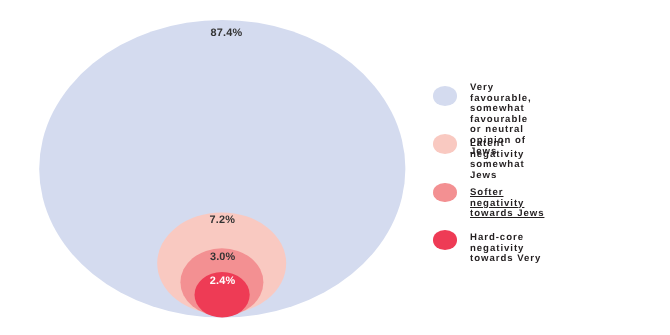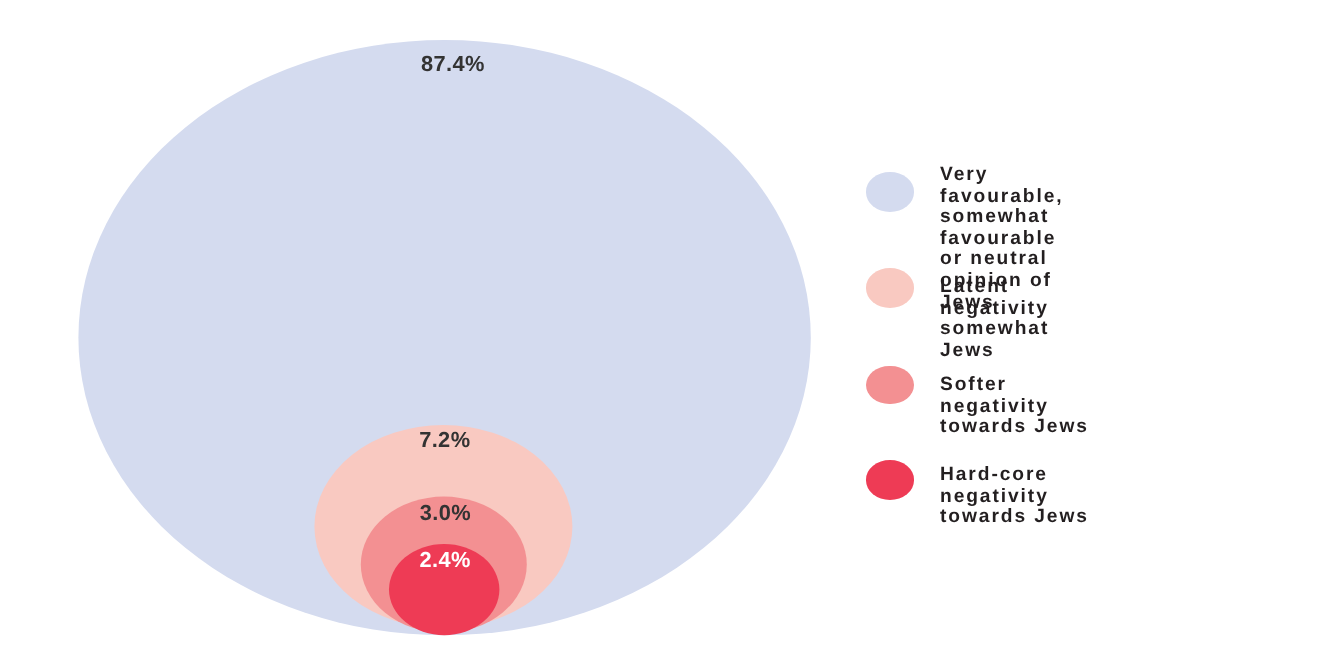--- a/index.html
+++ b/index.html
@@ -33,21 +33,21 @@
       <div class="legend-label" style="top:82.7px;">Very favourable,
 somewhat favourable
 or neutral opinion of Jews</div>
     </div>
     <div class="legend-item">
       <div class="legend-marker" style="top:134.2px;background:#f9c9c1;"></div>
       <div class="legend-label" style="top:138.6px;">Latent negativity somewhat Jews</div>
     </div>
     <div class="legend-item">
       <div class="legend-marker" style="top:182.6px;background:#f39092;"></div>
-      <div class="legend-label" style="top:188.2px;">Softer negativity towards Jews</div>
+      <div class="legend-label" style="top:188.2px;text-decoration:underline;">Softer negativity towards Jews</div>
     </div>
     <div class="legend-item">
       <div class="legend-marker" style="top:230.3px;background:#ee3b55;"></div>
       <div class="legend-label" style="top:232.7px;">Hard-core negativity
-towards Jews</div>
+towards Very</div>
     </div>
   </div>
 </div>
 
 </body></html>

